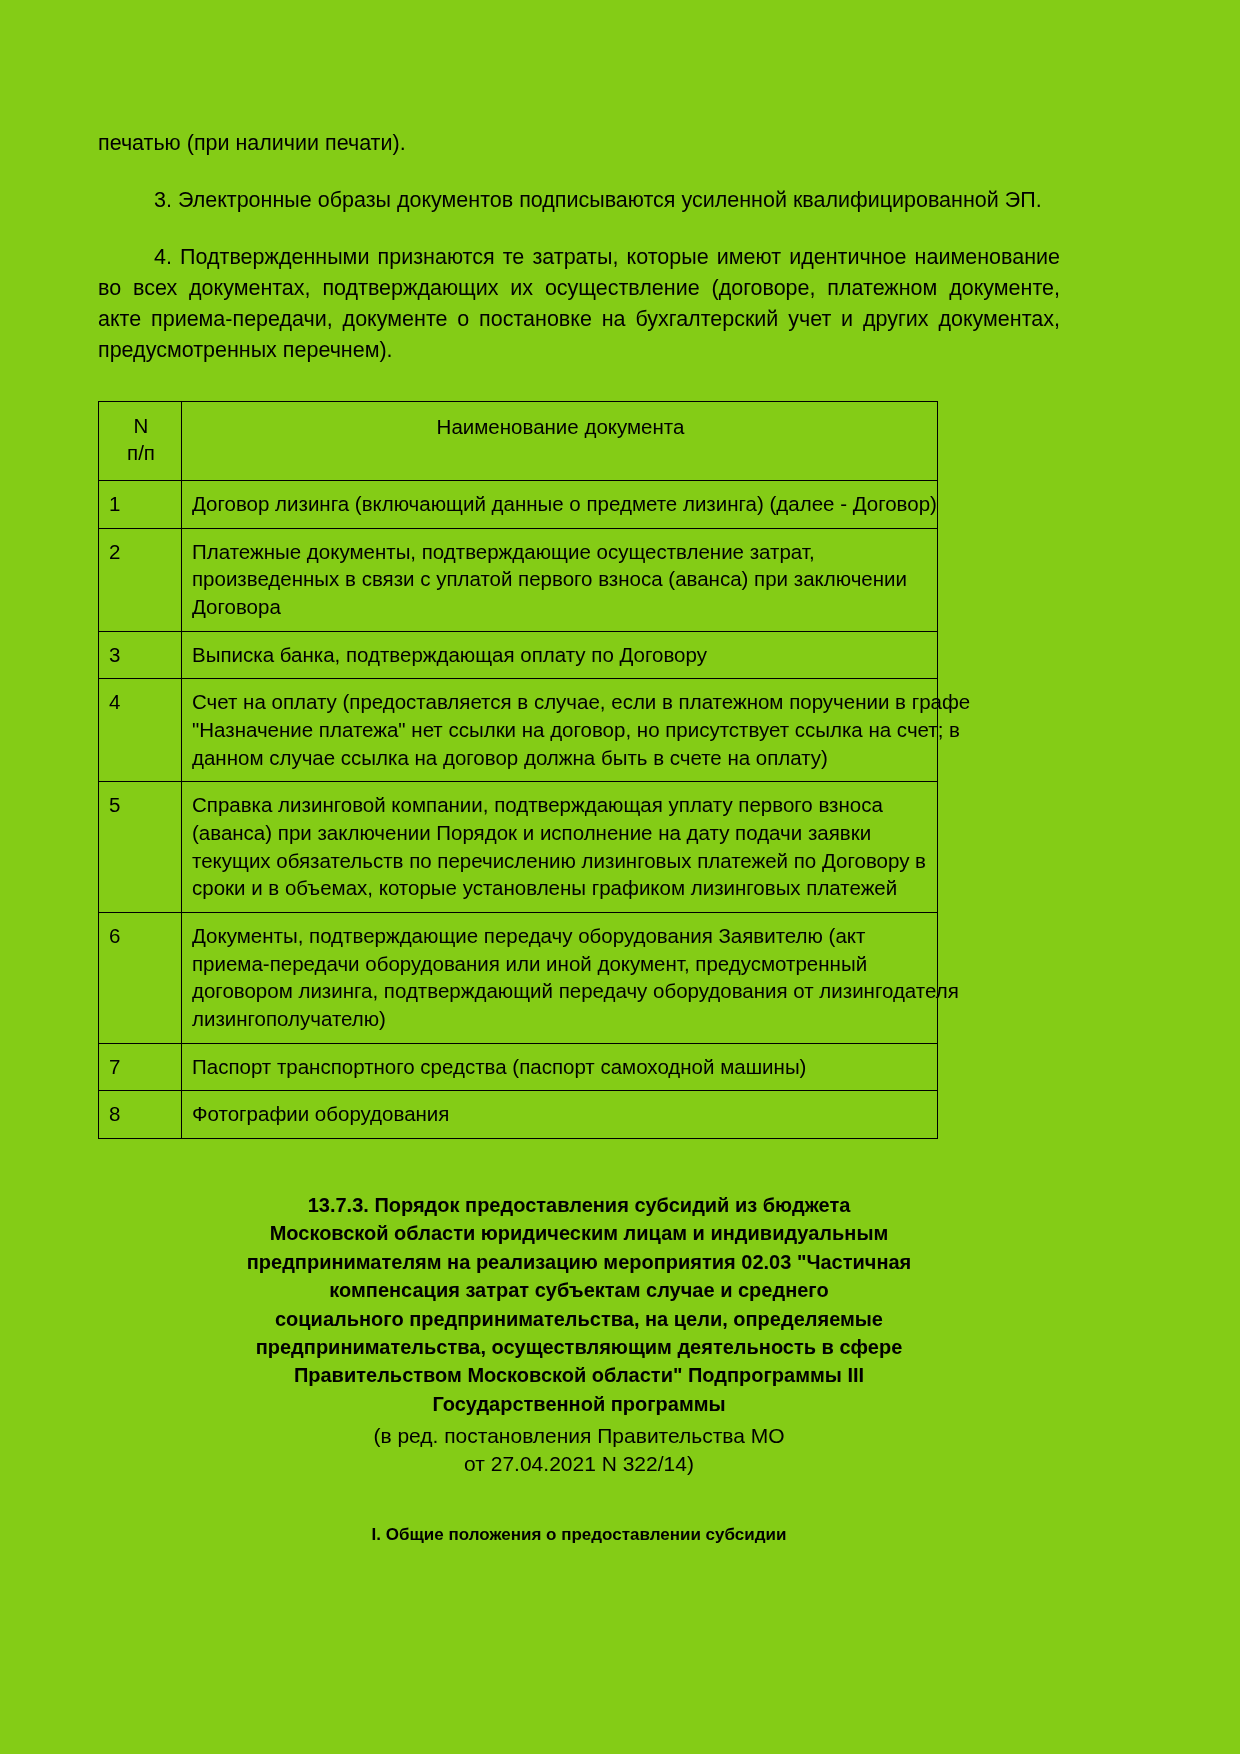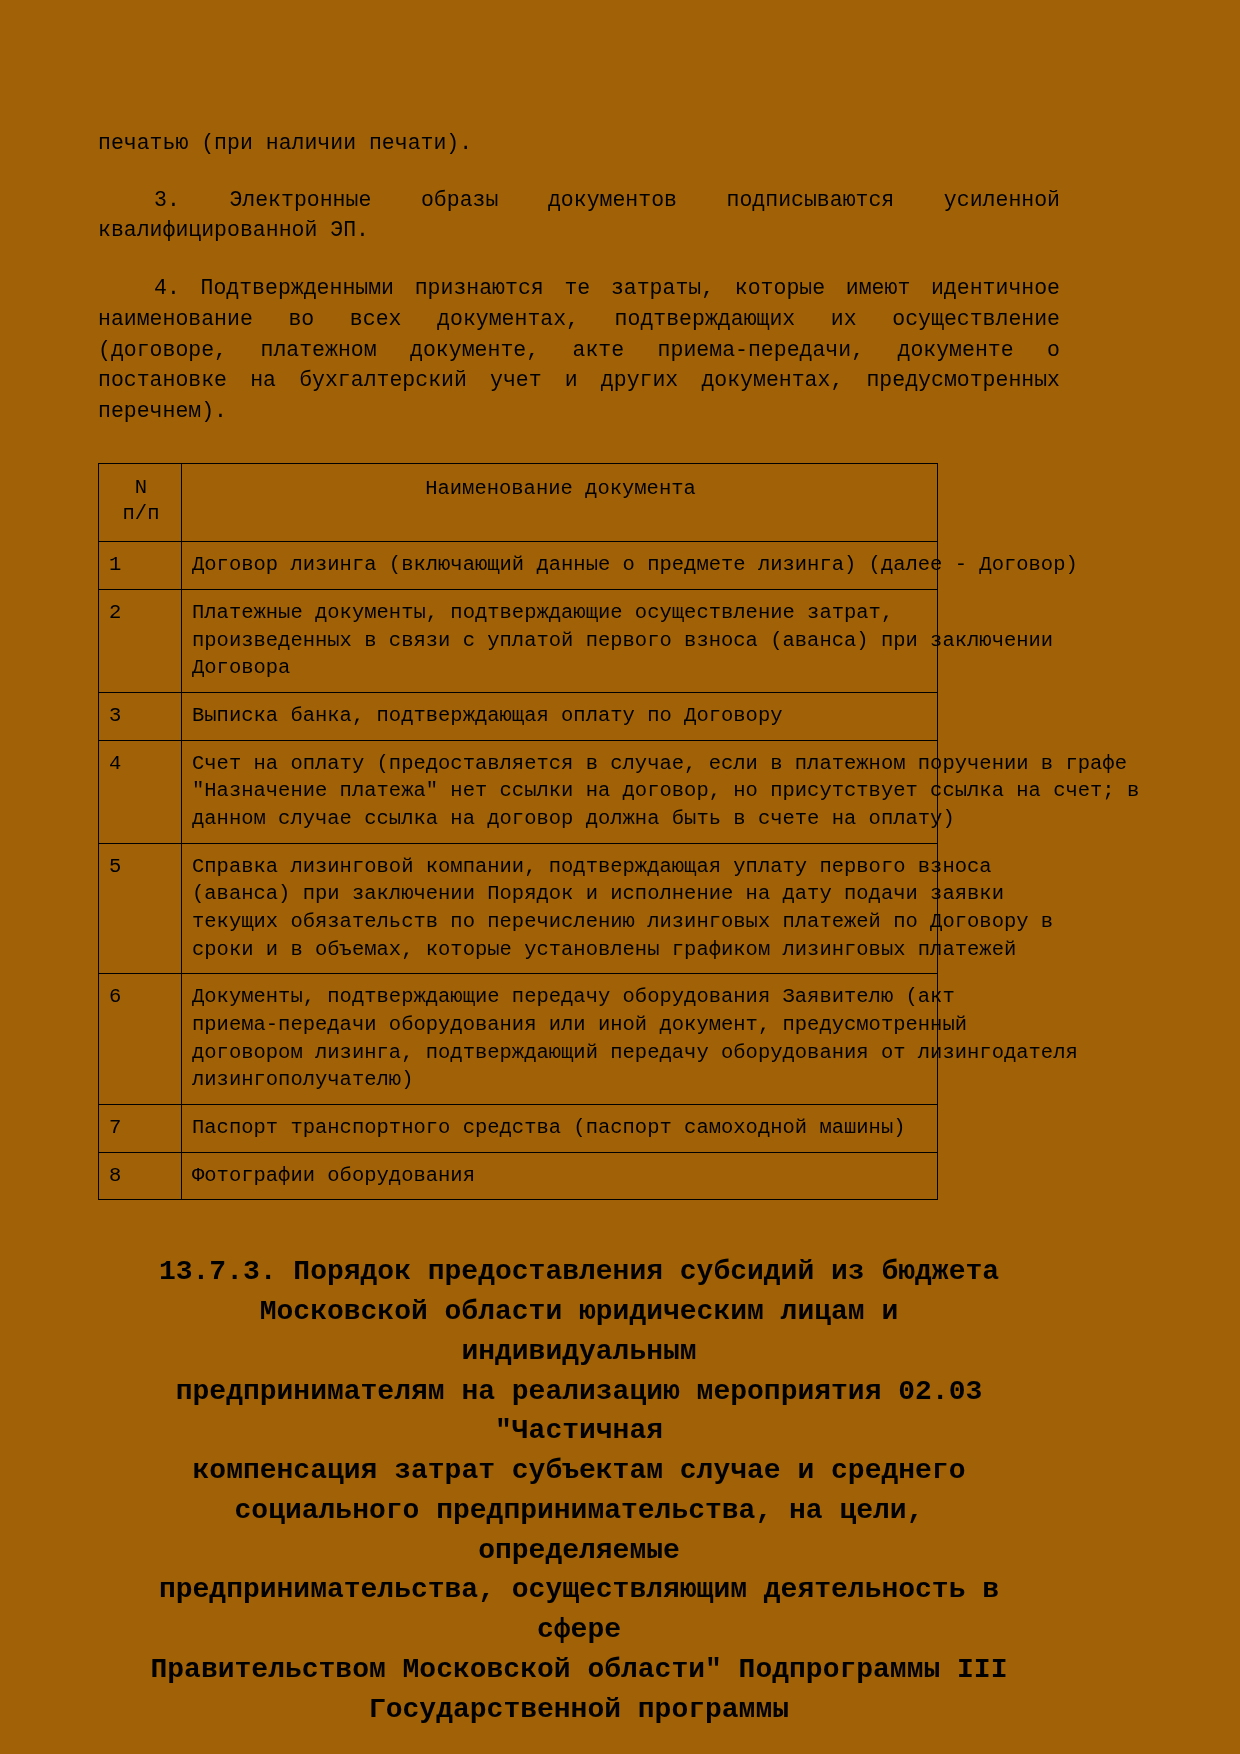--- a/index.html
+++ b/index.html
@@ -6,23 +6,23 @@
   html, body {
     margin: 0;
     padding: 0;
     background: #ffffff;
   }
   .page {
     position: relative;
     width: 1240px;
     height: 1754px;
     margin: 0 auto;
-    background: #a16207;
+    background: #84cc16;
     box-sizing: border-box;
-    font-family: Liberation Mono, monospace;
+    font-family: Liberation Sans, sans-serif;
     color: #000000;
   }
   .content {
     position: absolute;
     left: 98px;
     top: 128px;
     width: 962px;
   }
 
   
@@ -84,21 +84,21 @@
     display: block;
     white-space: nowrap;
   }
 
   
   .heading-block {
     margin-top: 52px;
     text-align: center;
   }
   .heading-block .h-main {
-    font-size: 28px;
+    font-size: 20px;
     font-weight: bold;
     line-height: 1.42;
     margin: 0 auto;
     width: 860px;
   }
   .heading-block .h-main .ln {
     display: block;
   }
   .heading-block .h-sub {
     font-size: 21px;
@@ -207,17 +207,21 @@
       <div class="h-main">
         <span class="ln">13.7.3. Порядок предоставления субсидий из бюджета</span>
         <span class="ln">Московской области юридическим лицам и индивидуальным</span>
         <span class="ln">предпринимателям на реализацию мероприятия 02.03 "Частичная</span>
         <span class="ln">компенсация затрат субъектам случае и среднего</span>
         <span class="ln">социального предпринимательства, на цели, определяемые</span>
         <span class="ln">предпринимательства, осуществляющим деятельность в сфере</span>
         <span class="ln">Правительством Московской области" Подпрограммы III</span>
         <span class="ln">Государственной программы</span>
       </div>
+      <div class="h-sub">
+        <span class="ln">(в ред. постановления Правительства МО</span>
+        <span class="ln">от 27.04.2021 N 322/14)</span>
+      </div>
       <div class="h-section">I. Общие положения о предоставлении субсидии</div>
     </div>
 
   </div>
 </div>
 
 </body></html>

